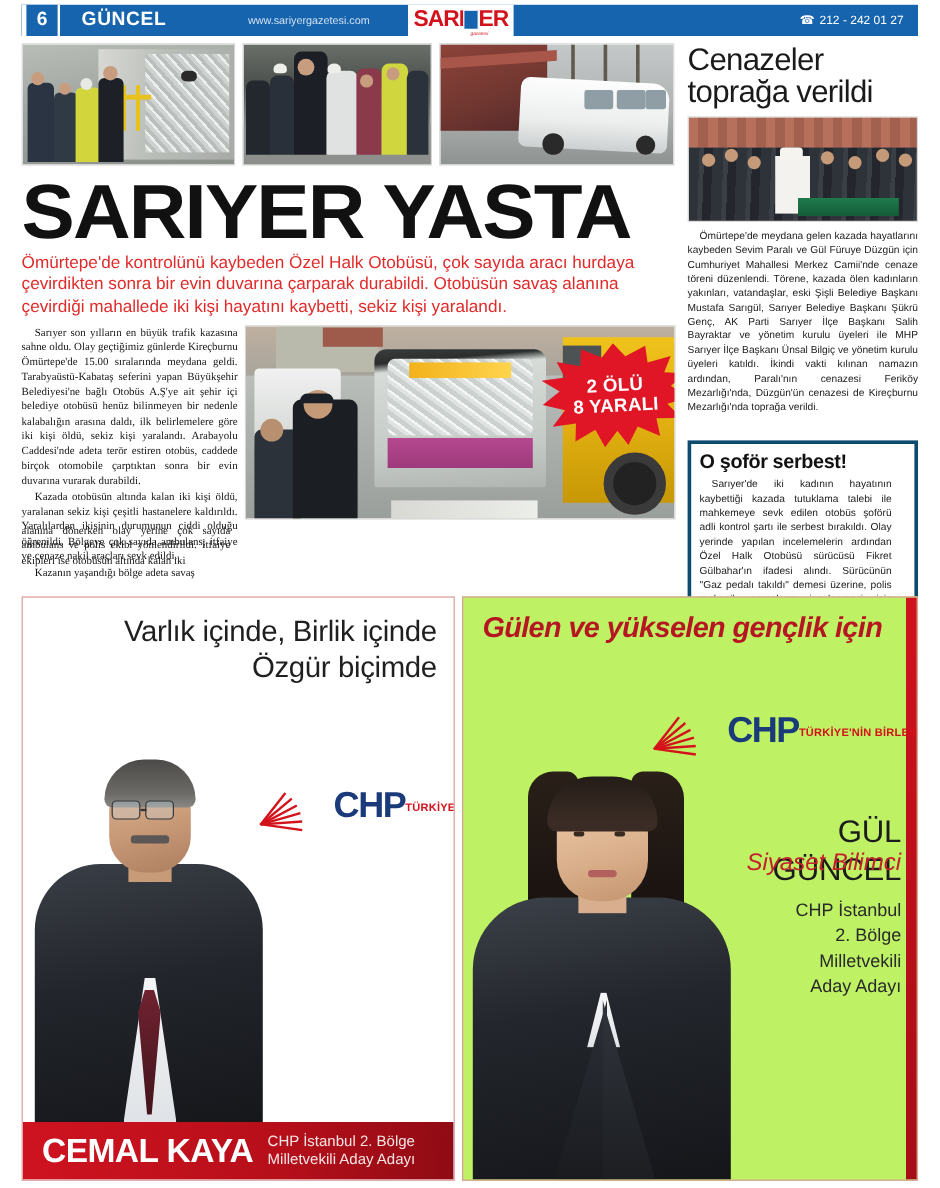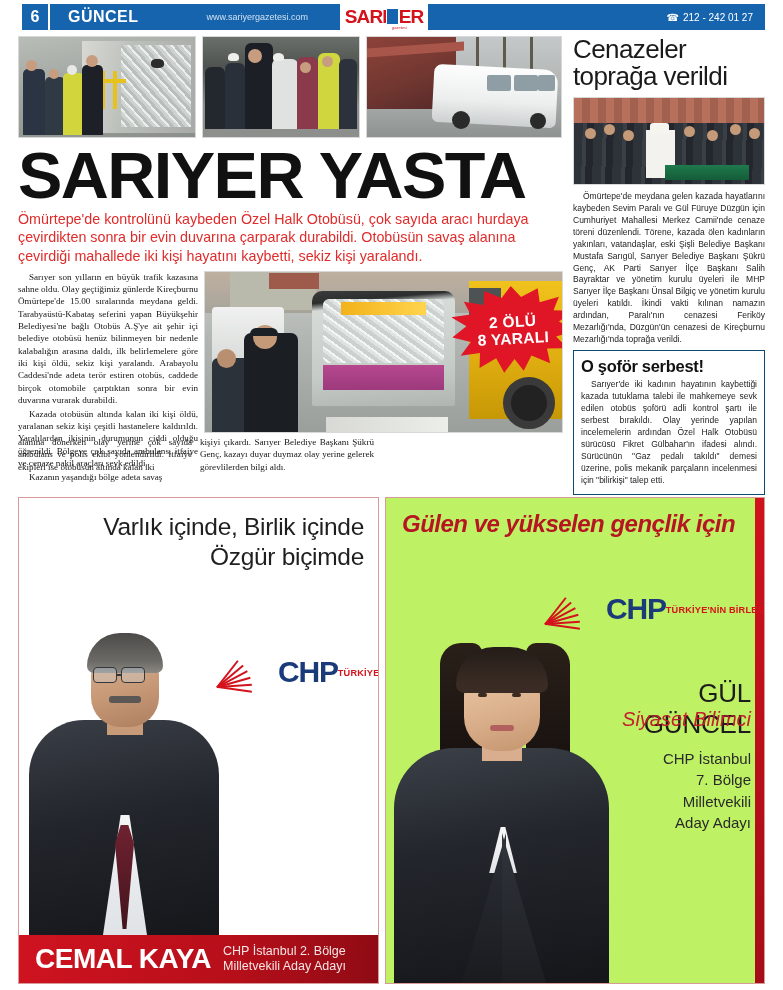--- a/index.html
+++ b/index.html
@@ -232,21 +232,21 @@
                 background:linear-gradient(180deg,#1f7a4c,#145c38); }
 
   .rc-body {
     margin-top: 6px;
     font-family: "Liberation Sans", sans-serif;
     font-size: 8.5px; line-height: 1.41; text-align: justify; color: #1b1b1b;
   }
   .rc-body p { text-indent: 10px; }
 
   .boxed {
-    margin-top: 4px; border: 1px solid #0c4a6e; padding: 6px 7px 7px 7px;
+    margin-top: 21px; border: 3px solid #0c4a6e; padding: 6px 19px 7px 7px;
   }
   .boxed-title {
     font-family: "Liberation Sans", sans-serif;
     font-weight: bold; font-size: 16.5px; color: #111111;
     margin-bottom: 3px; letter-spacing: -0.3px;
   }
   .boxed-body {
     font-family: "Liberation Sans", sans-serif;
     font-size: 8.5px; line-height: 1.41; text-align: justify; color: #1b1b1b;
   }
@@ -530,21 +530,20 @@
       <div class="mp-cophead"></div>
       <div class="mp-cophat"></div>
       <div class="badge">
         <span class="badge-l1">2 ÖLÜ</span>
         <span class="badge-l2">8 YARALI</span>
       </div>
     </div>
 
     <div class="cols-bottom">
       <div class="cb-col" style="width:174px;">alanına dönerken olay yerine çok sayıda ambulans ve polis ekibi yönlendirildi. İtfaiye ekipleri ise otobüsün altında kalan iki</div>
-      <div class="cb-col" style="width:174px;margin-left:8px;">kişiyi çıkardı. Sarıyer Belediye Başkanı Şükrü Genç, kazayı duyar duymaz olay yerine gelerek görevlilerden bilgi aldı.</div>
     </div>
   </div>
 </div>
 
 <div class="right-col">
   <div class="rc-title">Cenazeler toprağa verildi</div>
   <div class="rc-photo">
     <div class="rcp-bg"></div>
     <div class="rcp-wall"></div>
     <div class="rcp-crowd"></div>
@@ -634,21 +633,21 @@
         <span class="chp-text">CHP</span>
       </div>
       <div class="chp-slogan">TÜRKİYE'NİN BİRLEŞTİRİCİ GÜCÜ</div>
     </div>
   </div>
 
   <div class="adr-name">GÜL GÜNCEL</div>
   <div class="adr-job">Siyaset Bilimci</div>
   <div class="adr-detail">
     <span>CHP İstanbul</span>
-    <span>7. Bölge</span>
+    <span>2. Bölge</span>
     <span>Milletvekili</span>
     <span>Aday Adayı</span>
   </div>
 
   <div class="adr-person">
     <div class="pr-hair-l"></div>
     <div class="pr-hair-r"></div>
     <div class="pr-jacket"></div>
     <div class="pr-shirt"></div>
     <div class="pr-lapel-l"></div>

